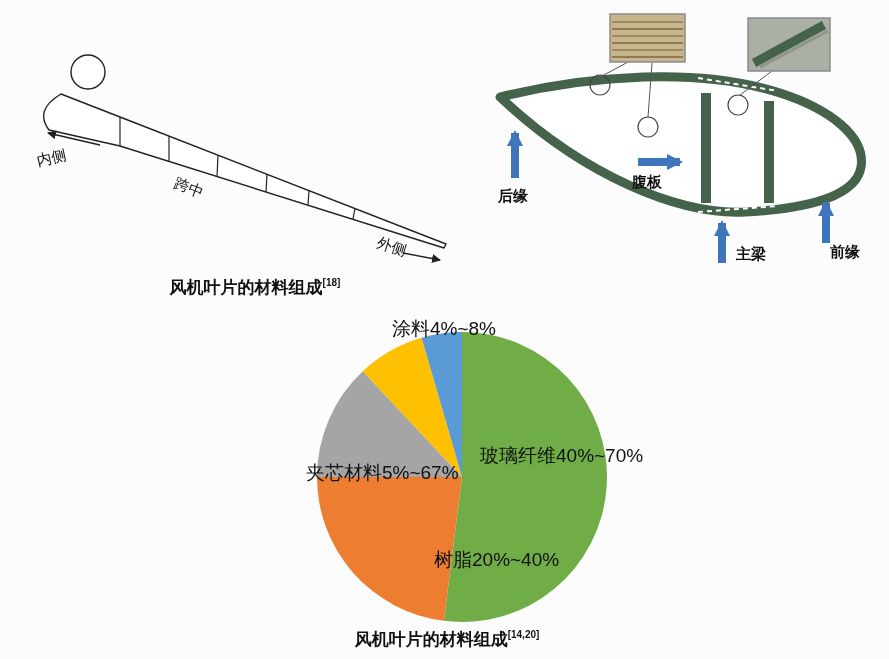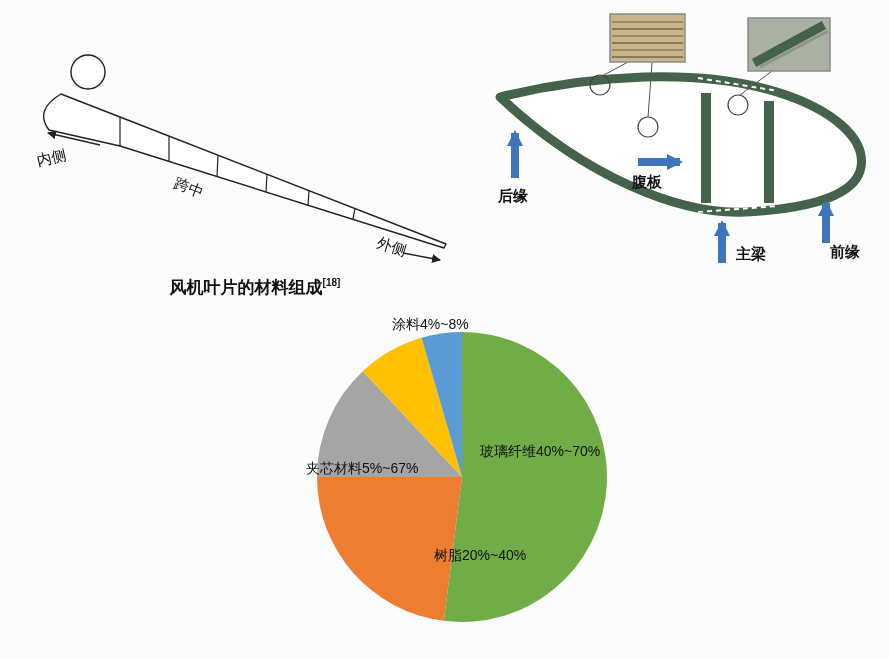--- a/index.html
+++ b/index.html
@@ -11,21 +11,21 @@
     color:#111;
   }
   svg { position:absolute; overflow:visible; }
   svg text { font-family:"Liberation Sans","DejaVu Sans",sans-serif; fill:#111; font-size:15px; }
   svg text.arrow-lab { font-weight:bold; }
   .caption {
     position:absolute; text-align:center;
     font-weight:bold; font-size:17px; color:#111;
   }
   .caption sup { font-size:10px; }
-  .pie-label { position:absolute; font-size:14px; color:#111; white-space:nowrap; }
+  .pie-label { position:absolute; font-size:19px; color:#111; white-space:nowrap; }
   .pie-label.stack { white-space:normal; text-align:center; line-height:1.3; width:80px; }
   .pie-label.stack span { display:block; }
 </style>
 </head>
 <body>
 
 <div class="canvas">
 
   <svg style="left:10px; top:15px;" width="460" height="270" viewBox="0 0 460 270">
     <defs>
@@ -126,14 +126,17 @@
   <div class="pie-label" style="left:306px; top:460px;">
     <span>夹芯材料</span><span>5%~67%</span>
   </div>
   <div class="pie-label" style="left:390px; top:547px;margin-left:44px;">
     <span>树脂</span><span>20%~40%</span>
   </div>
   <div class="pie-label" style="left:480px; top:443px;text-align:right;">
     <span>玻璃纤维</span><span>40%~70%</span>
   </div>
 
+  <div class="caption" style="left:297px; top:628px; width:300px;">
+    <span>风机叶片的材料组成</span><sup>[14,20]</sup>
+  </div>
 
 </div>
 
 </body></html>

